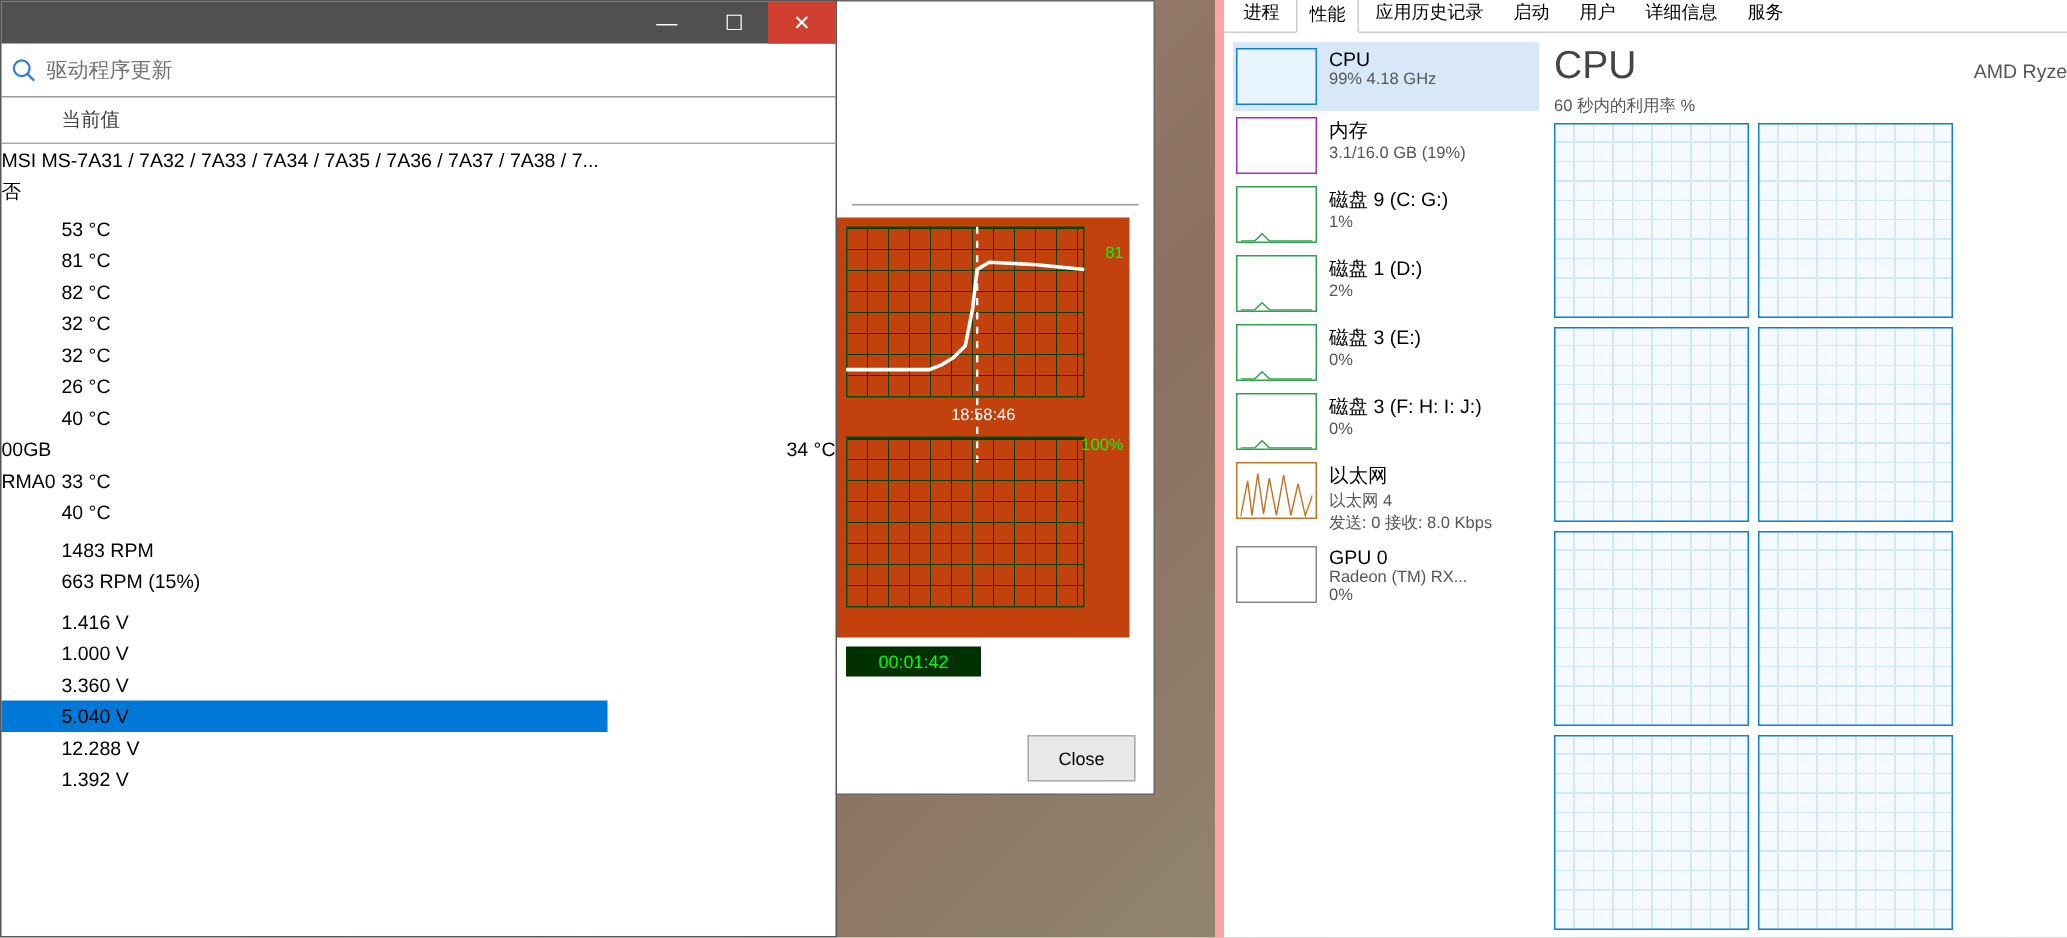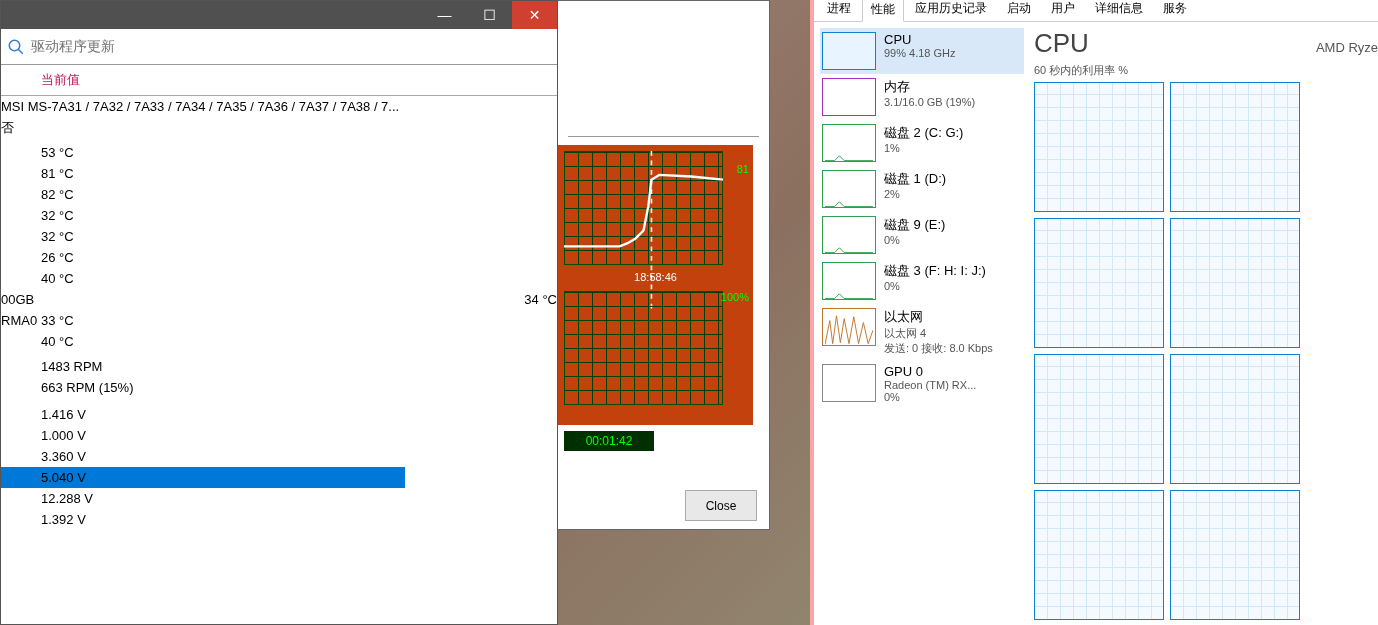--- a/index.html
+++ b/index.html
@@ -6,21 +6,21 @@
 body { width: 1378px; height: 625px; background: linear-gradient(135deg, #a89080 0%, #8b7060 50%, #98a080 100%); overflow: hidden; position: relative; }
 
 
 .left-window { position: absolute; left: 0; top: 0; width: 558px; height: 625px; background: #fff; border: 1px solid #555; }
 .titlebar { height: 28px; background: #505050; display: flex; justify-content: flex-end; }
 .titlebar .btn { width: 45px; height: 28px; display: flex; align-items: center; justify-content: center; color: #fff; font-size: 14px; }
 .titlebar .btn.close { background: #d04030; }
 .search-row { display: flex; align-items: center; height: 36px; padding: 0 6px; border-bottom: 1px solid #999; }
 .search-row svg { width: 18px; height: 18px; margin-right: 6px; }
 .search-row span { font-size: 14px; color: #737373; }
-.col-header { font-size: 13px; color: #be185d; padding: 6px 0 6px 40px; border-bottom: 1px solid #aaa; }
+.col-header { font-size: 13px; color: #404040; padding: 6px 0 6px 40px; border-bottom: 1px solid #aaa; }
 .data-list { font-size: 13px; color: #000; }
 .data-row { padding: 1px 0 1px 40px; line-height: 19px; }
 .data-row.lab0 { padding-left: 0; }
 .data-row.sel { background: #0078d7; color: #000000; width: 404px; }
 
 
 .mid-panel { position: absolute; left: 558px; top: 0; width: 212px; height: 530px; background: #fff; border: 1px solid #666; border-left: none; }
 .mid-blank { height: 130px; border-bottom: 1px solid #999; background: #fff; margin: 6px 10px 0 10px;}
 .chart-wrap { background: #c2410c; margin: 8px 16px 0 0; }
 .chart-box { position: relative; height: 140px; }
@@ -29,21 +29,21 @@
   repeating-linear-gradient(90deg, transparent 0 13px, #004000 13px 14px);
   border:1px solid #005000; }
 .chart-label { position:absolute; right:4px; top:18px; color:#0f0; font-size:11px; }
 .chart-time { position:absolute; bottom:2px; left:50%; transform:translateX(-50%); color:#fff; font-size:11px; }
 .chart-line { position:absolute; left:6px; right:30px; top:6px; bottom:20px; }
 .timer-box { background:#003000; color:#0f0; font-size:12px; width:90px; text-align:center; padding:3px 0; margin:6px auto 0 6px; }
 .close-row { position:absolute; bottom:8px; right:12px; }
 .close-btn { width:72px; height:31px; font-size:12px; background:#e8e8e8; border:1px solid #aaa; }
 
 
-.tm { position: absolute; left: 810px; top: 0; width: 568px; height: 625px; background: #fff; border-left:4px solid #fca5a5;}
+.tm { position: absolute; left: 810px; top: 0; width: 568px; height: 625px; background: #fff; border-left:6px solid #fca5a5;}
 .tabs { display:flex; font-size:12px; border-bottom:1px solid #ccc; height:22px; align-items:flex-end; padding-left:4px; gap:2px;}
 .tab { padding:3px 8px; color:#000; border:1px solid transparent; }
 .tab.active { border:1px solid #ccc; border-bottom:1px solid #fff; background:#fff; position:relative; top:1px;}
 .tm-body { display:flex; height: calc(100% - 22px); }
 .side-list { width: 210px; padding:6px 0 0 6px; overflow:hidden;}
 .side-item { display:flex; gap:8px; padding:4px 2px; cursor:pointer;}
 .side-item.sel { background:#d8e8f8; }
 .thumb { width:54px; height:38px; border:1px solid #888; background:#fff; position:relative; flex-shrink:0;}
 .thumb.blue { border:1px solid #1080d0; background:#e8f4ff;}
 .thumb.mem { border:1px solid #a030c0;}
@@ -159,21 +159,21 @@
             <div class="s">3.1/16.0 GB (19%)</div>
           </div>
         </div>
         <div class="side-item">
           <div class="thumb green">
             <svg class="mini" viewBox="0 0 50 36">
               <polyline points="0,35 10,35 15,30 20,35 50,35" fill="none" stroke="#30a050" stroke-width="1"></polyline>
             </svg>
           </div>
           <div class="side-text">
-            <div class="t">磁盘 2 (C: G:)</div>
+            <div class="t">磁盘 9 (C: G:)</div>
             <div class="s">1%</div>
           </div>
         </div>
         <div class="side-item">
           <div class="thumb green">
             <svg class="mini" viewBox="0 0 50 36">
               <polyline points="0,35 10,35 15,30 20,35 50,35" fill="none" stroke="#30a050" stroke-width="1"></polyline>
             </svg>
           </div>
           <div class="side-text">
@@ -181,21 +181,21 @@
             <div class="s">2%</div>
           </div>
         </div>
         <div class="side-item">
           <div class="thumb green">
             <svg class="mini" viewBox="0 0 50 36">
               <polyline points="0,35 10,35 15,30 20,35 50,35" fill="none" stroke="#30a050" stroke-width="1"></polyline>
             </svg>
           </div>
           <div class="side-text">
-            <div class="t">磁盘 9 (E:)</div>
+            <div class="t">磁盘 3 (E:)</div>
             <div class="s">0%</div>
           </div>
         </div>
         <div class="side-item">
           <div class="thumb green">
             <svg class="mini" viewBox="0 0 50 36">
               <polyline points="0,35 10,35 15,30 20,35 50,35" fill="none" stroke="#30a050" stroke-width="1"></polyline>
             </svg>
           </div>
           <div class="side-text">

